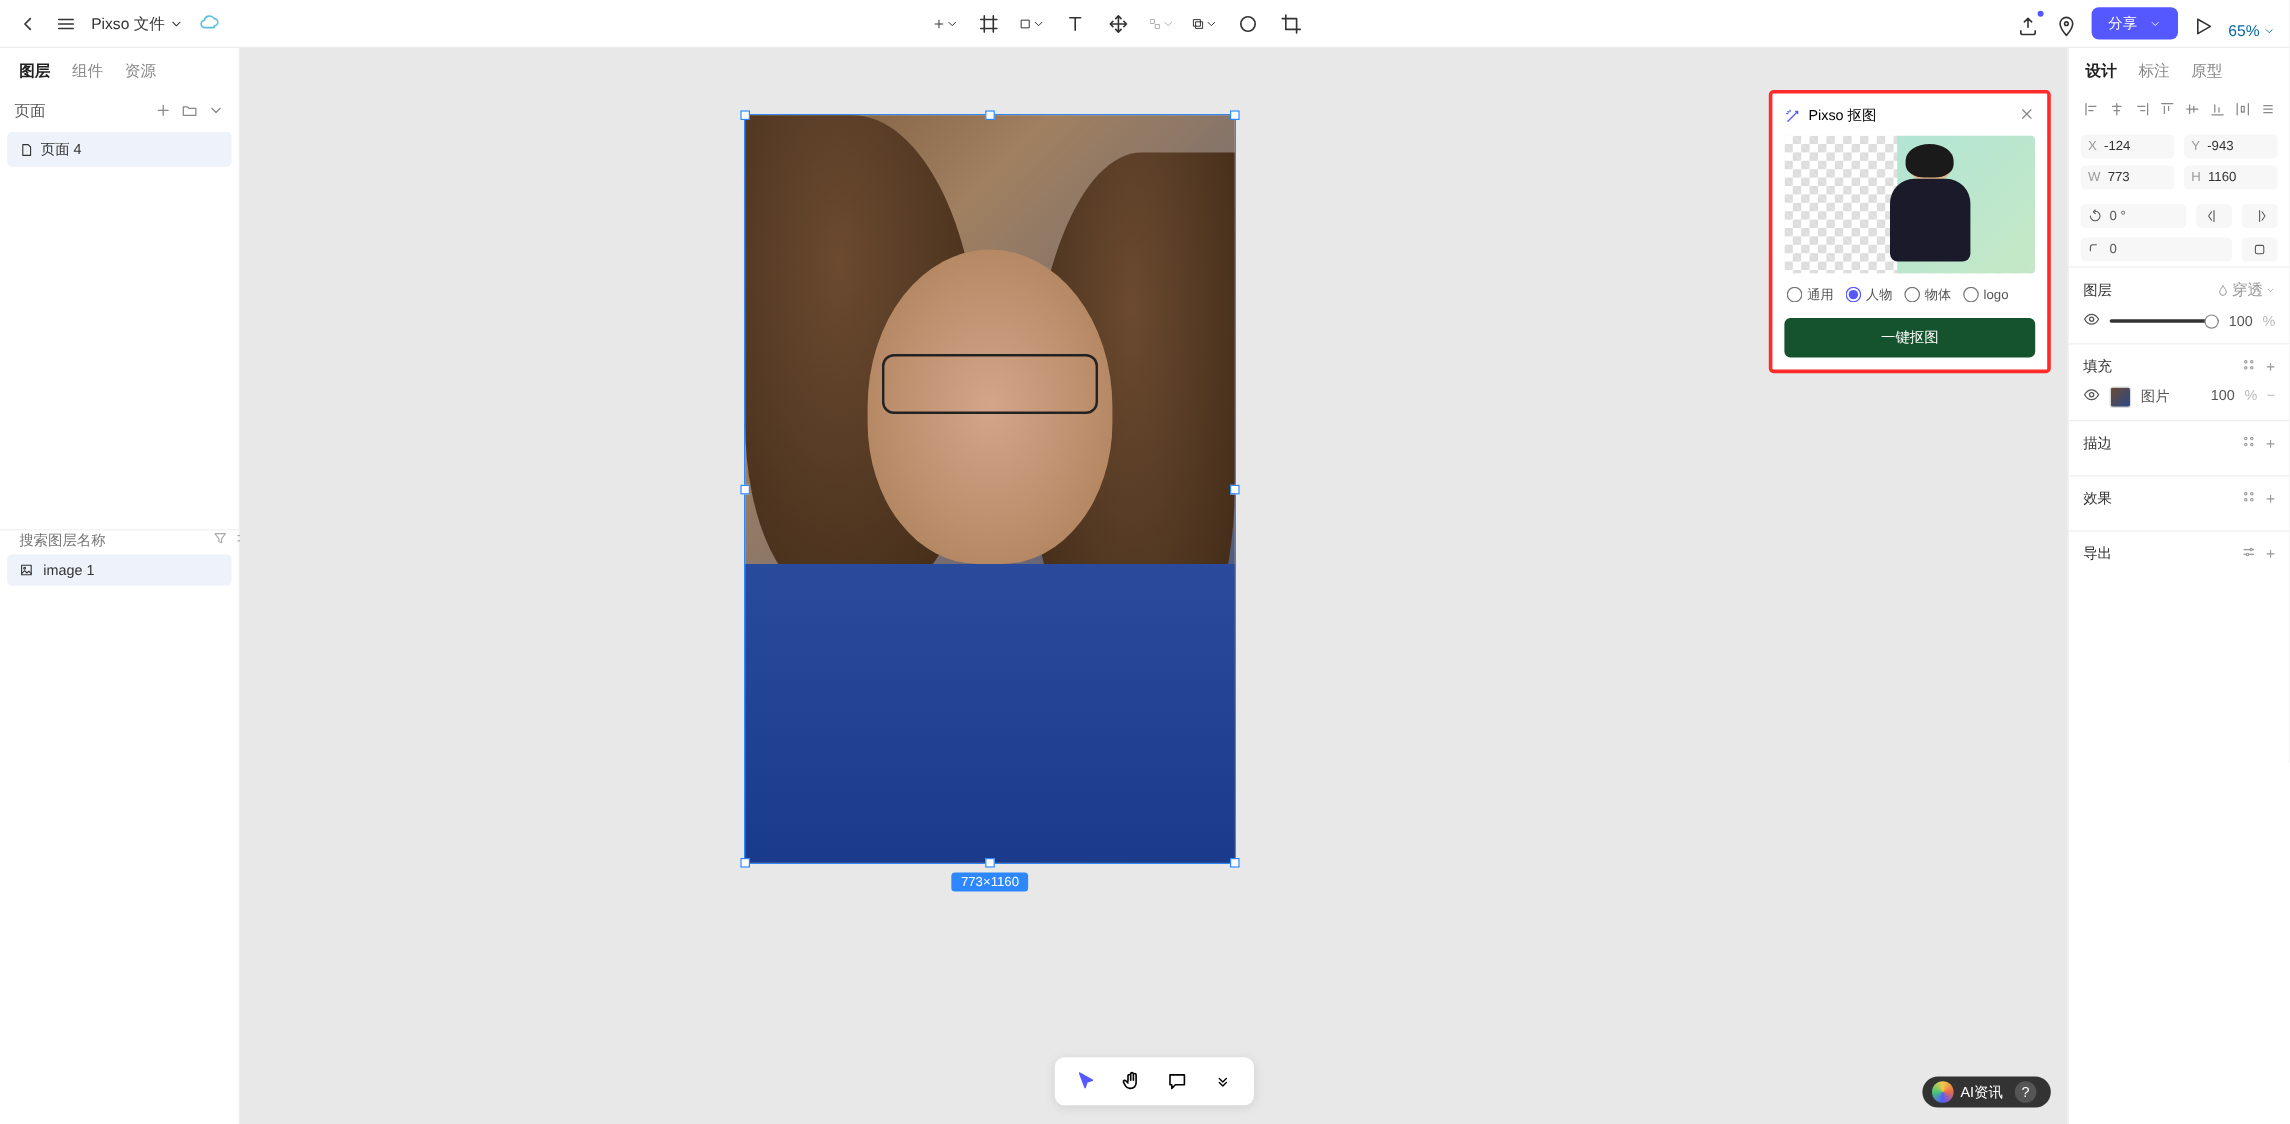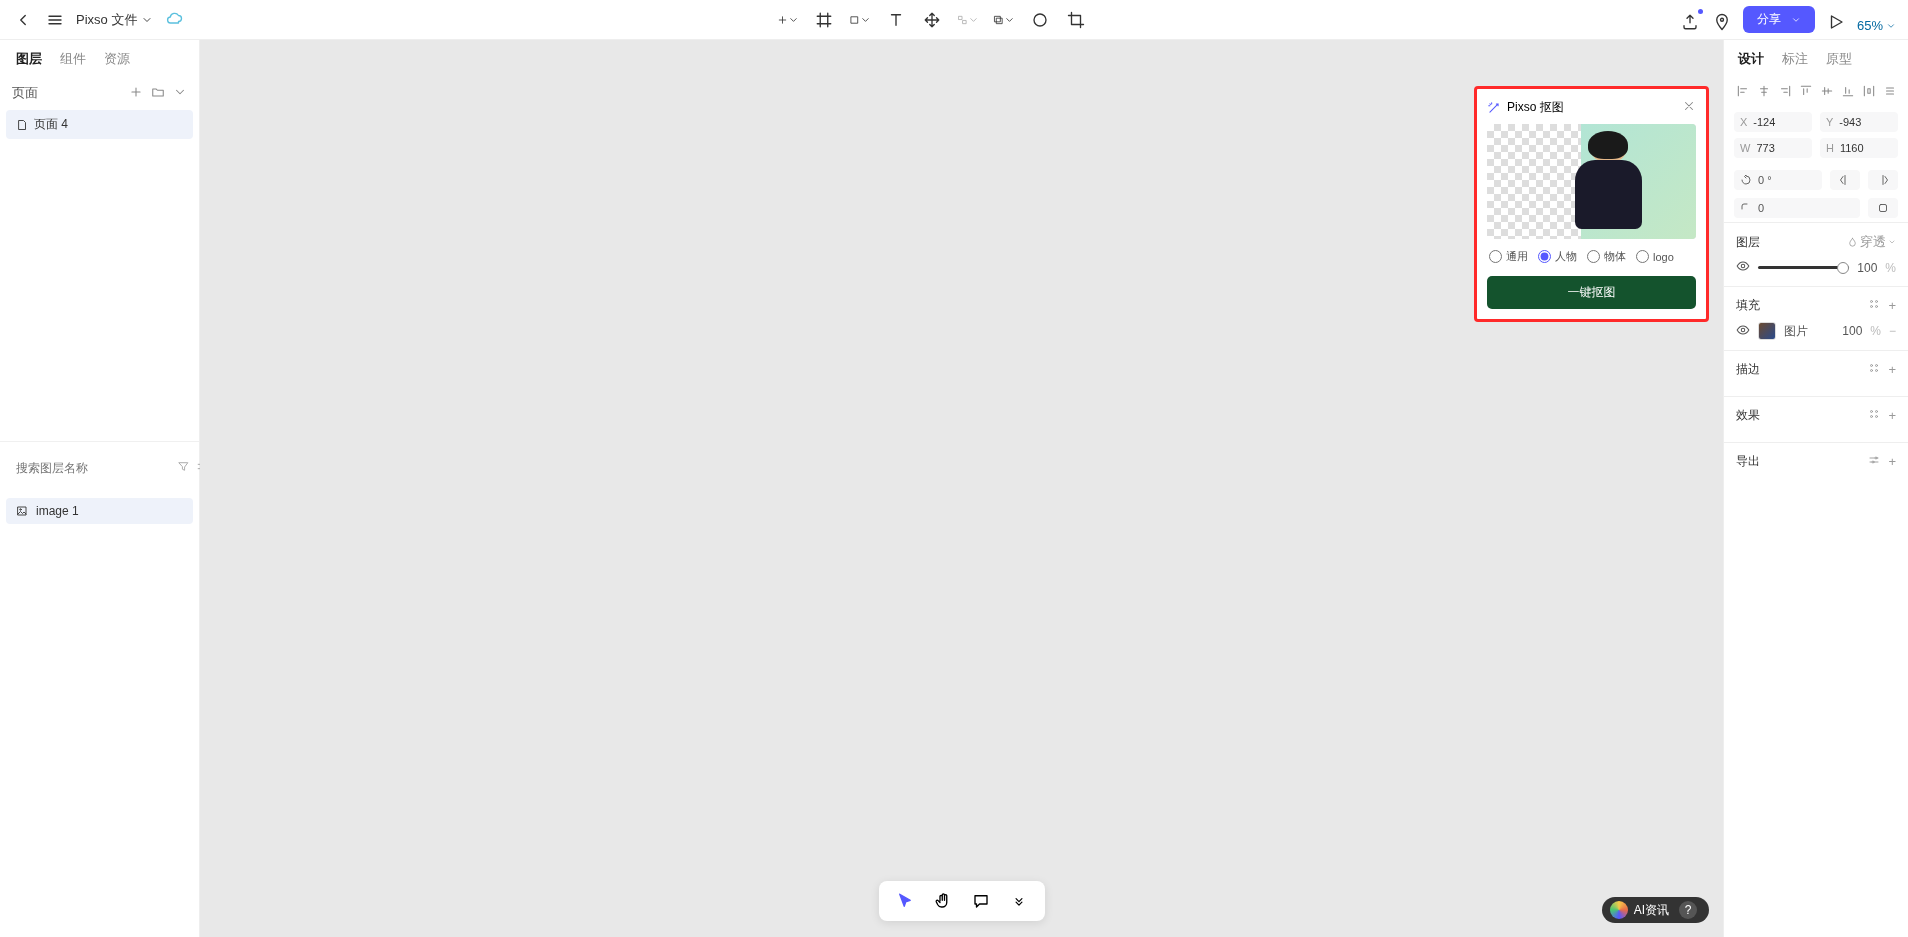--- a/index.html
+++ b/index.html
@@ -21,21 +21,21 @@
 
 .main { flex: 1; display: flex; overflow: hidden; }
 
 
 .left-panel { width: 200px; border-right: 1px solid #eee; display: flex; flex-direction: column; }
 .left-tabs { display: flex; gap: 18px; padding: 10px 16px; font-size: 13px; color: #888; }
 .left-tabs .active { color: #222; font-weight: 600; }
 .pages-header { display: flex; align-items: center; padding: 6px 12px; font-size: 13px; color: #555; justify-content: space-between; }
 .pages-header .right-icons { display: flex; gap: 8px; color: #888; }
 .page-item { background: #eef2fa; margin: 2px 6px; padding: 6px 10px; border-radius: 4px; font-size: 12px; color: #333; display: flex; align-items: center; gap: 6px; }
-.layer-search { display: flex; align-items: center; gap: 6px; padding: 18px 10px; color: #aaa; font-size: 12px; border-top: 1px solid #f0f0f0; margin-top: 300px; }
+.layer-search { display: flex; align-items: center; gap: 6px; padding: 0 10px; color: #aaa; font-size: 12px; border-top: 1px solid #f0f0f0; margin-top: 300px; }
 .layer-search input { border: none; outline: none; flex: 1; font-size: 12px; }
 .layer-search .filter-icons { display: flex; gap: 6px; }
 .layer-item { background: #eef2fa; margin: 4px 6px; padding: 6px 10px; border-radius: 4px; font-size: 12px; color: #333; display: flex; align-items: center; gap: 8px; }
 
 
 .canvas-area { flex: 1; position: relative; background: #e8e8e8; }
 .selected-frame { position: absolute; left: 420px; top: 55px; width: 410px; height: 625px; border: 1px solid #2d87ff; }
 .selected-frame .handle { position: absolute; width: 8px; height: 8px; background: #fff; border: 1px solid #2d87ff; }
 .handle.tl { left: -4px; top: -4px; } .handle.tr { right: -4px; top: -4px; }
 .handle.bl { left: -4px; bottom: -4px; } .handle.br { right: -4px; bottom: -4px; }
@@ -45,21 +45,21 @@
 .handle.mr { right: -4px; top: 50%; margin-top: -4px; }
 .image-placeholder { width: 100%; height: 100%; background: linear-gradient(135deg, #7a5a3c 0%, #a08060 25%, #2a4a8c 100%); position: relative; overflow: hidden; }
 .face-shape { position: absolute; left: 25%; top: 18%; width: 50%; height: 42%; background: radial-gradient(ellipse at center, #d4a58a 0%, #b28560 80%); border-radius: 50% 50% 45% 45%; }
 .glasses { position: absolute; left: 28%; top: 32%; width: 44%; height: 8%; border: 2px solid #222; border-radius: 10px; }
 .hair-left { position: absolute; left: 0; top: 0; width: 48%; height: 65%; background: radial-gradient(ellipse at 40% 30%, #6b4a30 0%, #3d2815 100%); border-radius: 0 60% 50% 40%; }
 .hair-right { position: absolute; right: 0; top: 5%; width: 42%; height: 70%; background: radial-gradient(ellipse at 50% 30%, #6b4a30 0%, #3d2815 100%); border-radius: 60% 0 40% 50%; }
 .shirt { position: absolute; bottom: 0; left: 0; right: 0; height: 40%; background: linear-gradient(180deg, #2a4a9c 0%, #1a3a8c 100%); }
 .size-badge { position: absolute; left: 50%; bottom: -24px; transform: translateX(-50%); background: #2d87ff; color: #fff; font-size: 11px; padding: 2px 8px; border-radius: 3px; white-space: nowrap; }
 
 
-.koutu-panel { position: absolute; top: 46px; right: 14px; width: 235px; background: #fff; border: 3px solid #ff2a2a; border-radius: 4px; padding: 10px; z-index: 10; }
+.koutu-panel { position: absolute; top: 35px; right: 14px; width: 235px; background: #fff; border: 3px solid #ff2a2a; border-radius: 4px; padding: 10px; z-index: 10; }
 .koutu-header { display: flex; justify-content: space-between; align-items: center; margin-bottom: 8px; font-size: 12px; }
 .koutu-header .title { display: flex; align-items: center; gap: 6px; }
 .koutu-preview { height: 115px; border-radius: 4px; position: relative; overflow: hidden; margin-bottom: 10px;
   background-image: linear-gradient(45deg,#ddd 25%,transparent 25%,transparent 75%,#ddd 75%),
                     linear-gradient(45deg,#ddd 25%,transparent 25%,transparent 75%,#ddd 75%);
   background-size: 14px 14px; background-position: 0 0, 7px 7px;
 }
 .koutu-preview .bg-grad { position: absolute; right: 0; top: 0; width: 55%; height: 100%; background: linear-gradient(135deg, #b2e5d5 0%, #c5e8c5 100%); }
 .koutu-preview .person { position: absolute; left: 42%; top: 8%; width: 32%; height: 92%; }
 .koutu-preview .person .head { width: 55%; height: 28%; margin: 0 auto; background: #e5b88a; border-radius: 50%; }
@@ -87,21 +87,21 @@
 .prop-cell .val { font-size: 11px; color: #333; }
 .prop-row-2 { display: flex; gap: 8px; padding: 4px 10px; }
 .prop-row-2 .seg { flex: 1; background: #f7f7f8; padding: 4px 6px; border-radius: 4px; display: flex; align-items: center; gap: 6px; font-size: 11px; }
 .section { padding: 10px 12px; border-top: 1px solid #eee; }
 .section-header { display: flex; justify-content: space-between; align-items: center; margin-bottom: 8px; }
 .section-header .left { font-size: 12px; color: #333; }
 .section-header .right { display: flex; gap: 8px; color: #999; font-size: 13px; cursor: pointer; }
 .opacity-row { display: flex; align-items: center; gap: 8px; }
 .opacity-row .slider { flex: 1; height: 3px; background: linear-gradient(90deg,#333 0%,#333 100%); position: relative; border-radius: 2px; }
 .opacity-row .slider::after { content:''; position: absolute; right: 0; top: -4px; width: 10px; height: 10px; background: #fff; border: 1px solid #888; border-radius: 50%; }
-.fill-row { display: flex; align-items: center; gap: 8px; }
+.fill-row { display: flex; gap: 8px; }
 .swatch { width: 18px; height: 18px; border-radius: 3px; background: linear-gradient(135deg,#6b4a30,#2a4a8c); border: 1px solid #ddd; }
 
 
 .watermark { position: absolute; right: 14px; bottom: 14px; background: #333; color: #fff; border-radius: 16px; padding: 4px 12px 4px 8px; display: flex; align-items: center; gap: 6px; font-size: 12px; }
 .watermark .logo { width: 18px; height: 18px; border-radius: 50%; background: conic-gradient(#f7c948, #e86a4a, #5558ff, #48c774, #f7c948); }
 
 svg { stroke: currentColor; fill: none; stroke-width: 1.8; stroke-linecap: round; stroke-linejoin: round; }
 </style>
 </head>
 <body>
@@ -276,20 +276,38 @@
       <svg width="12" height="12" viewBox="0 0 24 24">
           <rect x="4" y="4" width="16" height="16"></rect>
           <circle cx="9" cy="9" r="1.5"></circle>
           <path d="M4 18l5-5 4 4 3-3 4 4"></path>
         </svg>
       <span>image 1</span>
     </div>
   </div>
 
   <div class="canvas-area">
+    <div class="selected-frame">
+      <div class="image-placeholder">
+        <div class="hair-left"></div>
+          <div class="hair-right"></div>
+        <div class="face-shape"></div>
+          <div class="glasses"></div>
+        <div class="shirt"></div>
+      </div>
+      <div class="handle tl"></div>
+      <div class="handle tr"></div>
+      <div class="handle bl"></div>
+      <div class="handle br"></div>
+      <div class="handle tm"></div>
+      <div class="handle bm"></div>
+      <div class="handle ml"></div>
+      <div class="handle mr"></div>
+      <div class="size-badge">773×1160</div>
+    </div>
 
     <div class="koutu-panel">
       <div class="koutu-header">
         <div class="title">
           <svg width="14" height="14" viewBox="0 0 24 24" style="stroke:#5558ff">
               <path d="M5 19L19 5M16 5h3v3M8 3v2M3 8h2M5 5l1 1"></path>
             </svg>
           <span>Pixso 抠图</span>
         </div>
         <span style="cursor:pointer;color:#888"><svg width="14" height="14" viewBox="0 0 24 24">

